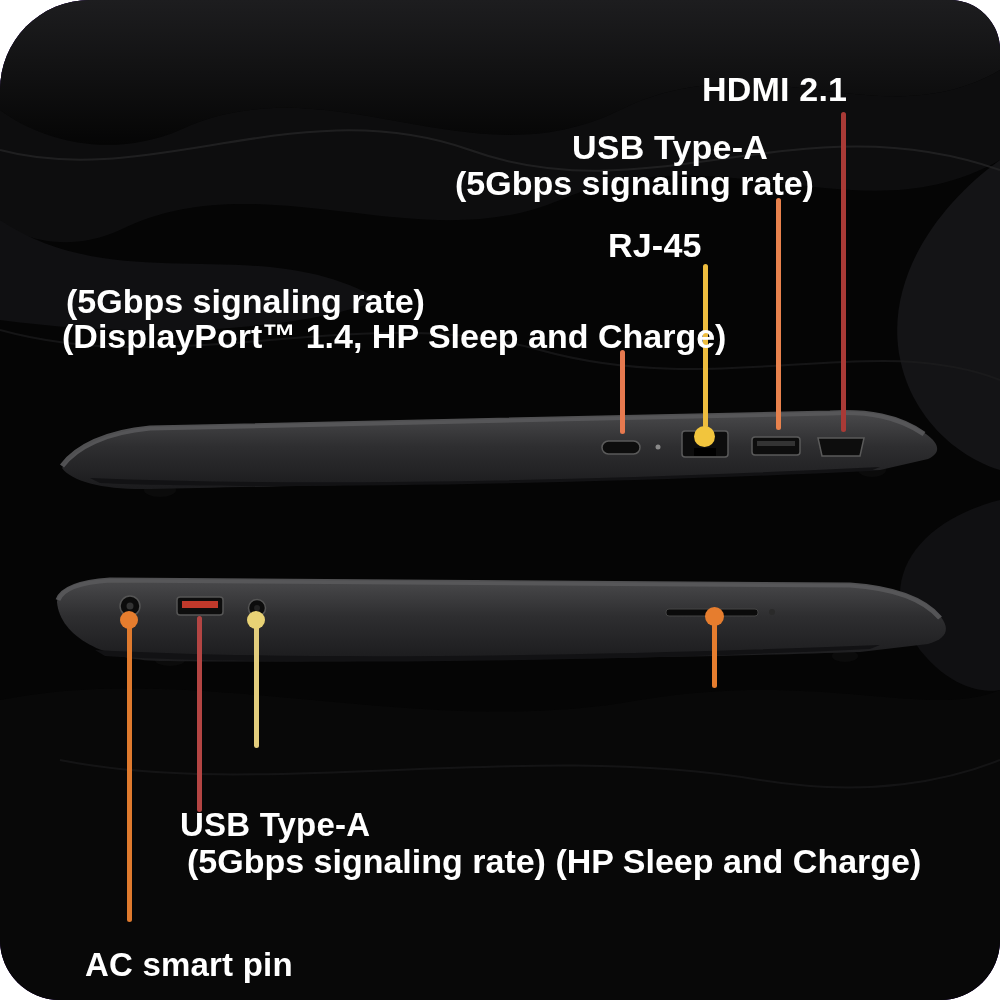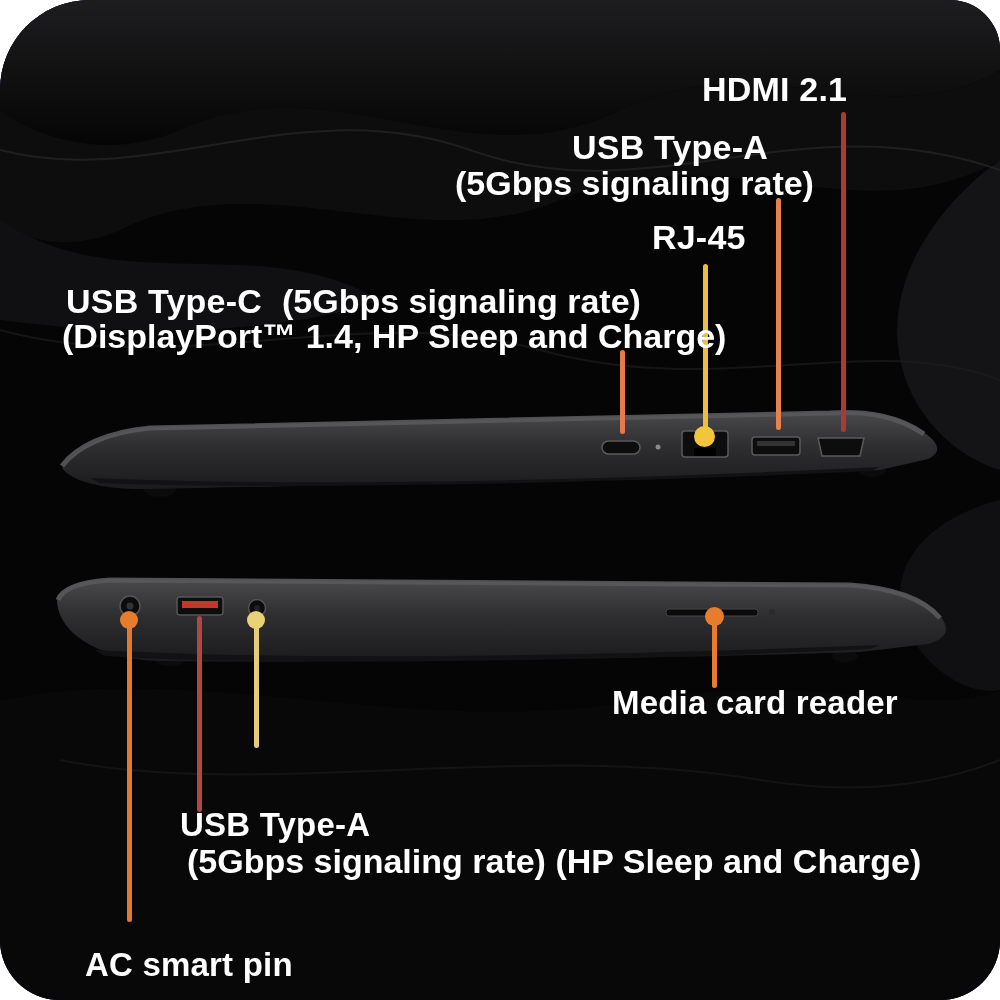--- a/index.html
+++ b/index.html
@@ -99,29 +99,27 @@
     <div class="line" style="left: 197px; top: 616px; height: 196px; background-color: rgb(179, 69, 67);"></div>
 
     <div class="line" style="left: 127px; top: 624px; height: 298px; background-color: rgb(223, 122, 46);"></div>
     <div class="dot" style="left: 120px; top: 611px; width: 18px; height: 18px; background-color: rgb(230, 125, 46);"></div>
 
     <div class="lbl t34" style="left:702px; top:72px;">HDMI 2.1</div>
 
     <div class="lbl t34 center" style="left:550px; top:130px; width:240px;">USB Type-A</div>
     <div class="lbl t26 center" style="left:455px; top:166px; width:330px;">(5Gbps signaling rate)</div>
 
-    <div class="lbl t34" style="left:608px; top:220px;margin-left:44px;">RJ-45</div>
+    <div class="lbl t34" style="left:608px; top:228px;">RJ-45</div>
 
     <div class="row" style="left:66px; top:284px;">
-      <span class="lbl t34">USB Type-C</span>
       <span class="lbl t26">(5Gbps signaling rate)</span>
     </div>
     <div class="lbl t26" style="left:62px; top:319px;">(DisplayPort™ 1.4, HP Sleep and Charge)</div>
 
-    <div class="lbl t33" style="left:612px; top:686px;">Media card reader</div>
 
 
     <div class="lbl t33" style="left:180px; top:808px;">USB Type-A</div>
     <div class="lbl t26" style="left:177px; top:844px;margin-left:10px;">(5Gbps signaling rate) (HP Sleep and Charge)</div>
 
     <div class="lbl t33" style="left:85px; top:920px;margin-top:28px;">AC smart pin</div>
 
   </div>
 </div>
 

